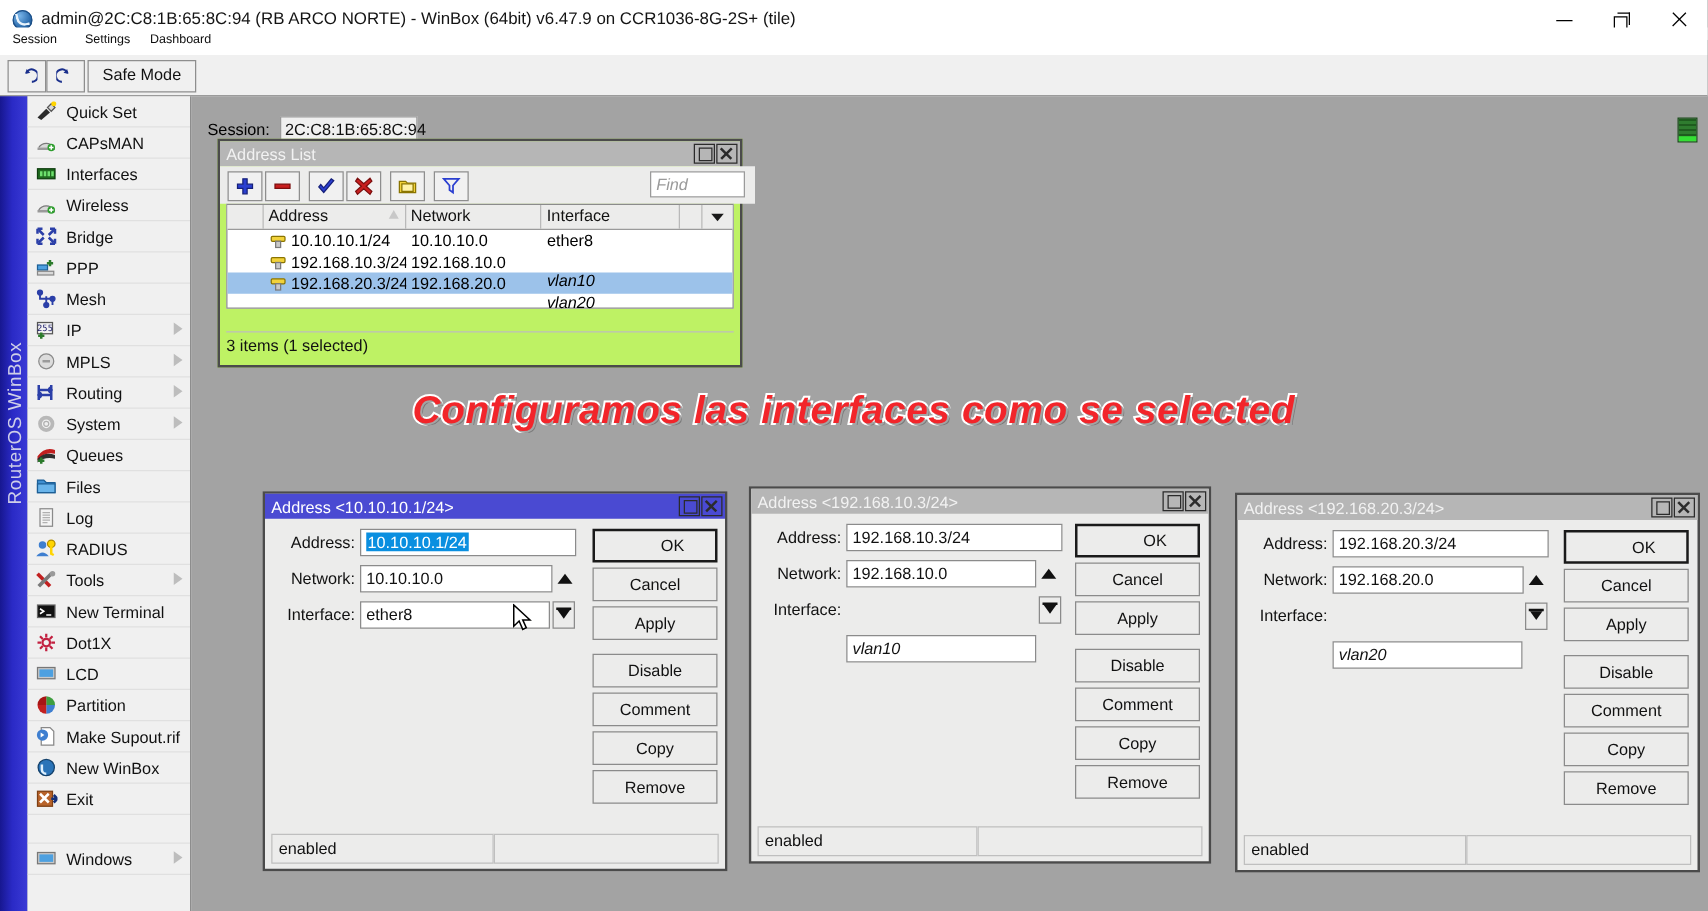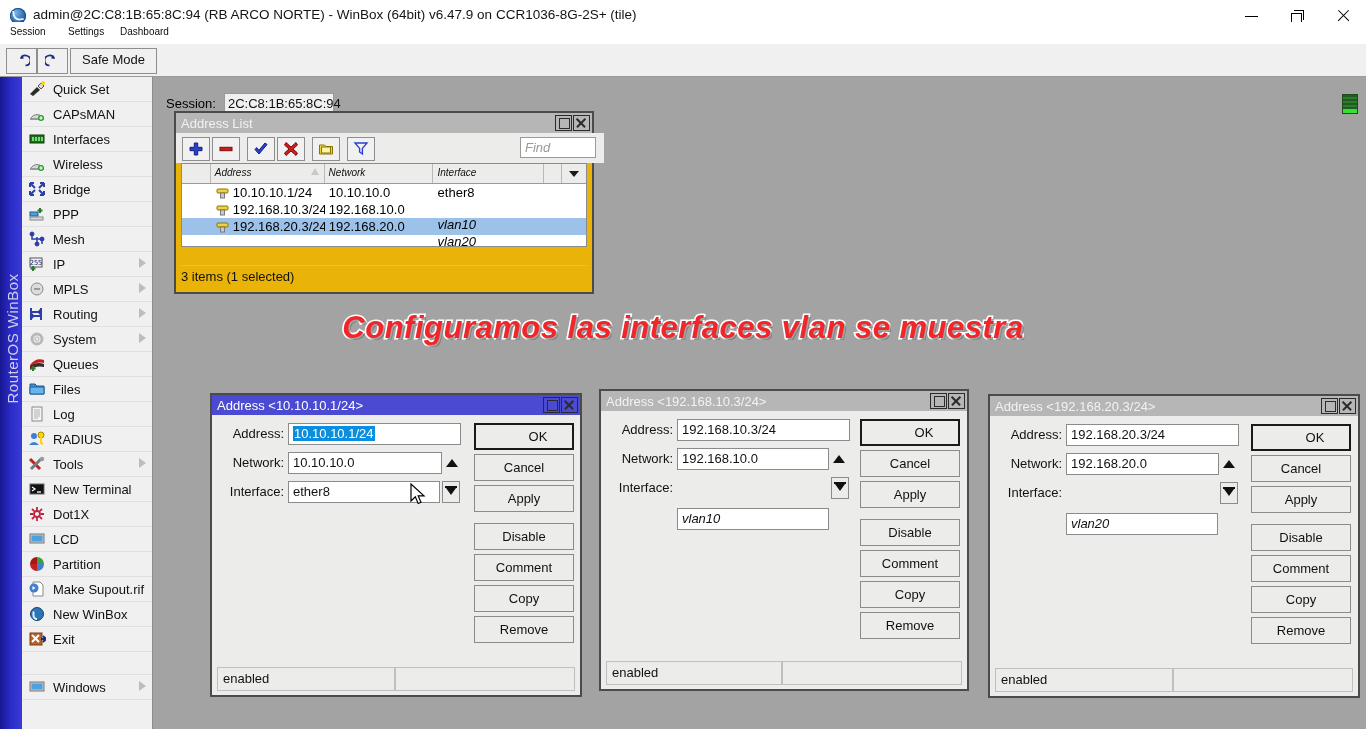--- a/index.html
+++ b/index.html
@@ -101,21 +101,21 @@
   }
   .sb-item .sb-ic{width:20px;height:16px;margin-left:6px;margin-right:5px;position:relative;flex:0 0 auto;}
   .sb-item .sb-lb{font-size:13px;color:#111;white-space:nowrap;}
   .sb-item .sb-ar{
     position:absolute;right:6px;top:6px;width:0;height:0;
     border-left:7px solid #bdbdbd;border-top:5px solid transparent;border-bottom:5px solid transparent;
   }
   .sb-gap{height:22px;border-bottom:1px solid #e0e0e0;}
 
   
-  .win{position:absolute;background:#eab308;border:2px solid #4b4b4b;box-sizing:border-box;}
+  .win{position:absolute;background:#bef264;border:2px solid #4b4b4b;box-sizing:border-box;}
   .win-tb{height:20px;position:relative;display:flex;align-items:center;}
   .win-tb.active{background:#4a4ad2;}
   .win-tb.inactive{background:#b6b6b6;}
   .win-tb .wt{font-size:13px;padding-left:5px;white-space:nowrap;}
   .win-tb.active .wt{color:#ffffff;}
   .win-tb.inactive .wt{color:#f2f2f2;}
   .wbox{
     position:absolute;top:2px;width:17px;height:16px;
     border:1.4px solid #2b2b2b;background:transparent;box-sizing:border-box;cursor:default;
   }
@@ -133,21 +133,21 @@
   .al-btn{
     position:absolute;top:4px;width:26px;height:22px;border:1px solid #8e8e8e;background:#f1f1f1;cursor:default;
   }
   .al-btn svg{position:absolute;left:50%;top:50%;margin-left:-8px;margin-top:-8px;}
   #al-find{
     position:absolute;right:8px;top:4px;width:76px;height:21px;background:#fff;border:1px solid #9a9a9a;
     font-style:italic;color:#9a9a9a;font-size:13px;line-height:20px;padding-left:4px;box-sizing:border-box;
   }
   #al-grid{position:absolute;left:5px;top:50px;right:5px;height:84px;background:#fff;border:1px solid #8b8b8b;box-sizing:border-box;}
   .gh{display:flex;height:19px;background:#ececeb;border-bottom:1px solid #9a9a9a;}
-  .gh div{font-size:10px;color:#111;padding-left:4px;line-height:18px;border-right:1px solid #b9b9b9;box-sizing:border-box;position:relative;font-style:italic;}
+  .gh div{font-size:13px;color:#111;padding-left:4px;line-height:18px;border-right:1px solid #b9b9b9;box-sizing:border-box;position:relative;}
   .gh .sortmark{position:absolute;right:5px;top:4px;width:0;height:0;
     border-bottom:7px solid #c8c8c8;border-left:4px solid transparent;border-right:4px solid transparent;}
   .gh .caret{position:absolute;left:50%;top:7px;margin-left:-5px;width:0;height:0;
     border-top:6px solid #1a1a1a;border-left:5px solid transparent;border-right:5px solid transparent;}
   .gr{display:flex;height:17px;align-items:center;}
   .gr.sel{background:#9cc2ea;}
   .gr div{font-size:13px;padding-left:4px;line-height:16px;box-sizing:border-box;white-space:nowrap;overflow:hidden;}
   .gr .c-addr{position:relative;padding-left:22px;}
   .pin{position:absolute;left:5px;top:2px;width:13px;height:12px;}
   .ital{font-style:italic;margin-top:31px;}
@@ -612,21 +612,21 @@
       </div>
       <div style="width:110px">192.168.20.0</div>
       <div class="ital" style="width:112px">vlan20</div>
       <div style="width:42px"></div>
     </div>
   </div>
 
   <div id="al-status">3 items (1 selected)</div>
 </div>
 
-<div id="caption">Configuramos las interfaces vlan se muestra</div>
+<div id="caption">Configuramos las interfaces como se selected</div>
 
 <div class="win dlg" style="left:210px;top:393px;width:372px;height:304px;">
   <div class="win-tb active">
     <span class="wt">Address &lt;10.10.10.1/24&gt;</span>
     <span class="wbox b-max"></span>
     <span class="wbox b-close"></span>
   </div>
 
   <div class="lab" style="left:8px;top:28px;width:64px;">Address:</div>
   <div class="fld" style="left:76px;top:28px;width:173px;"><span class="hl">10.10.10.1/24</span></div>

